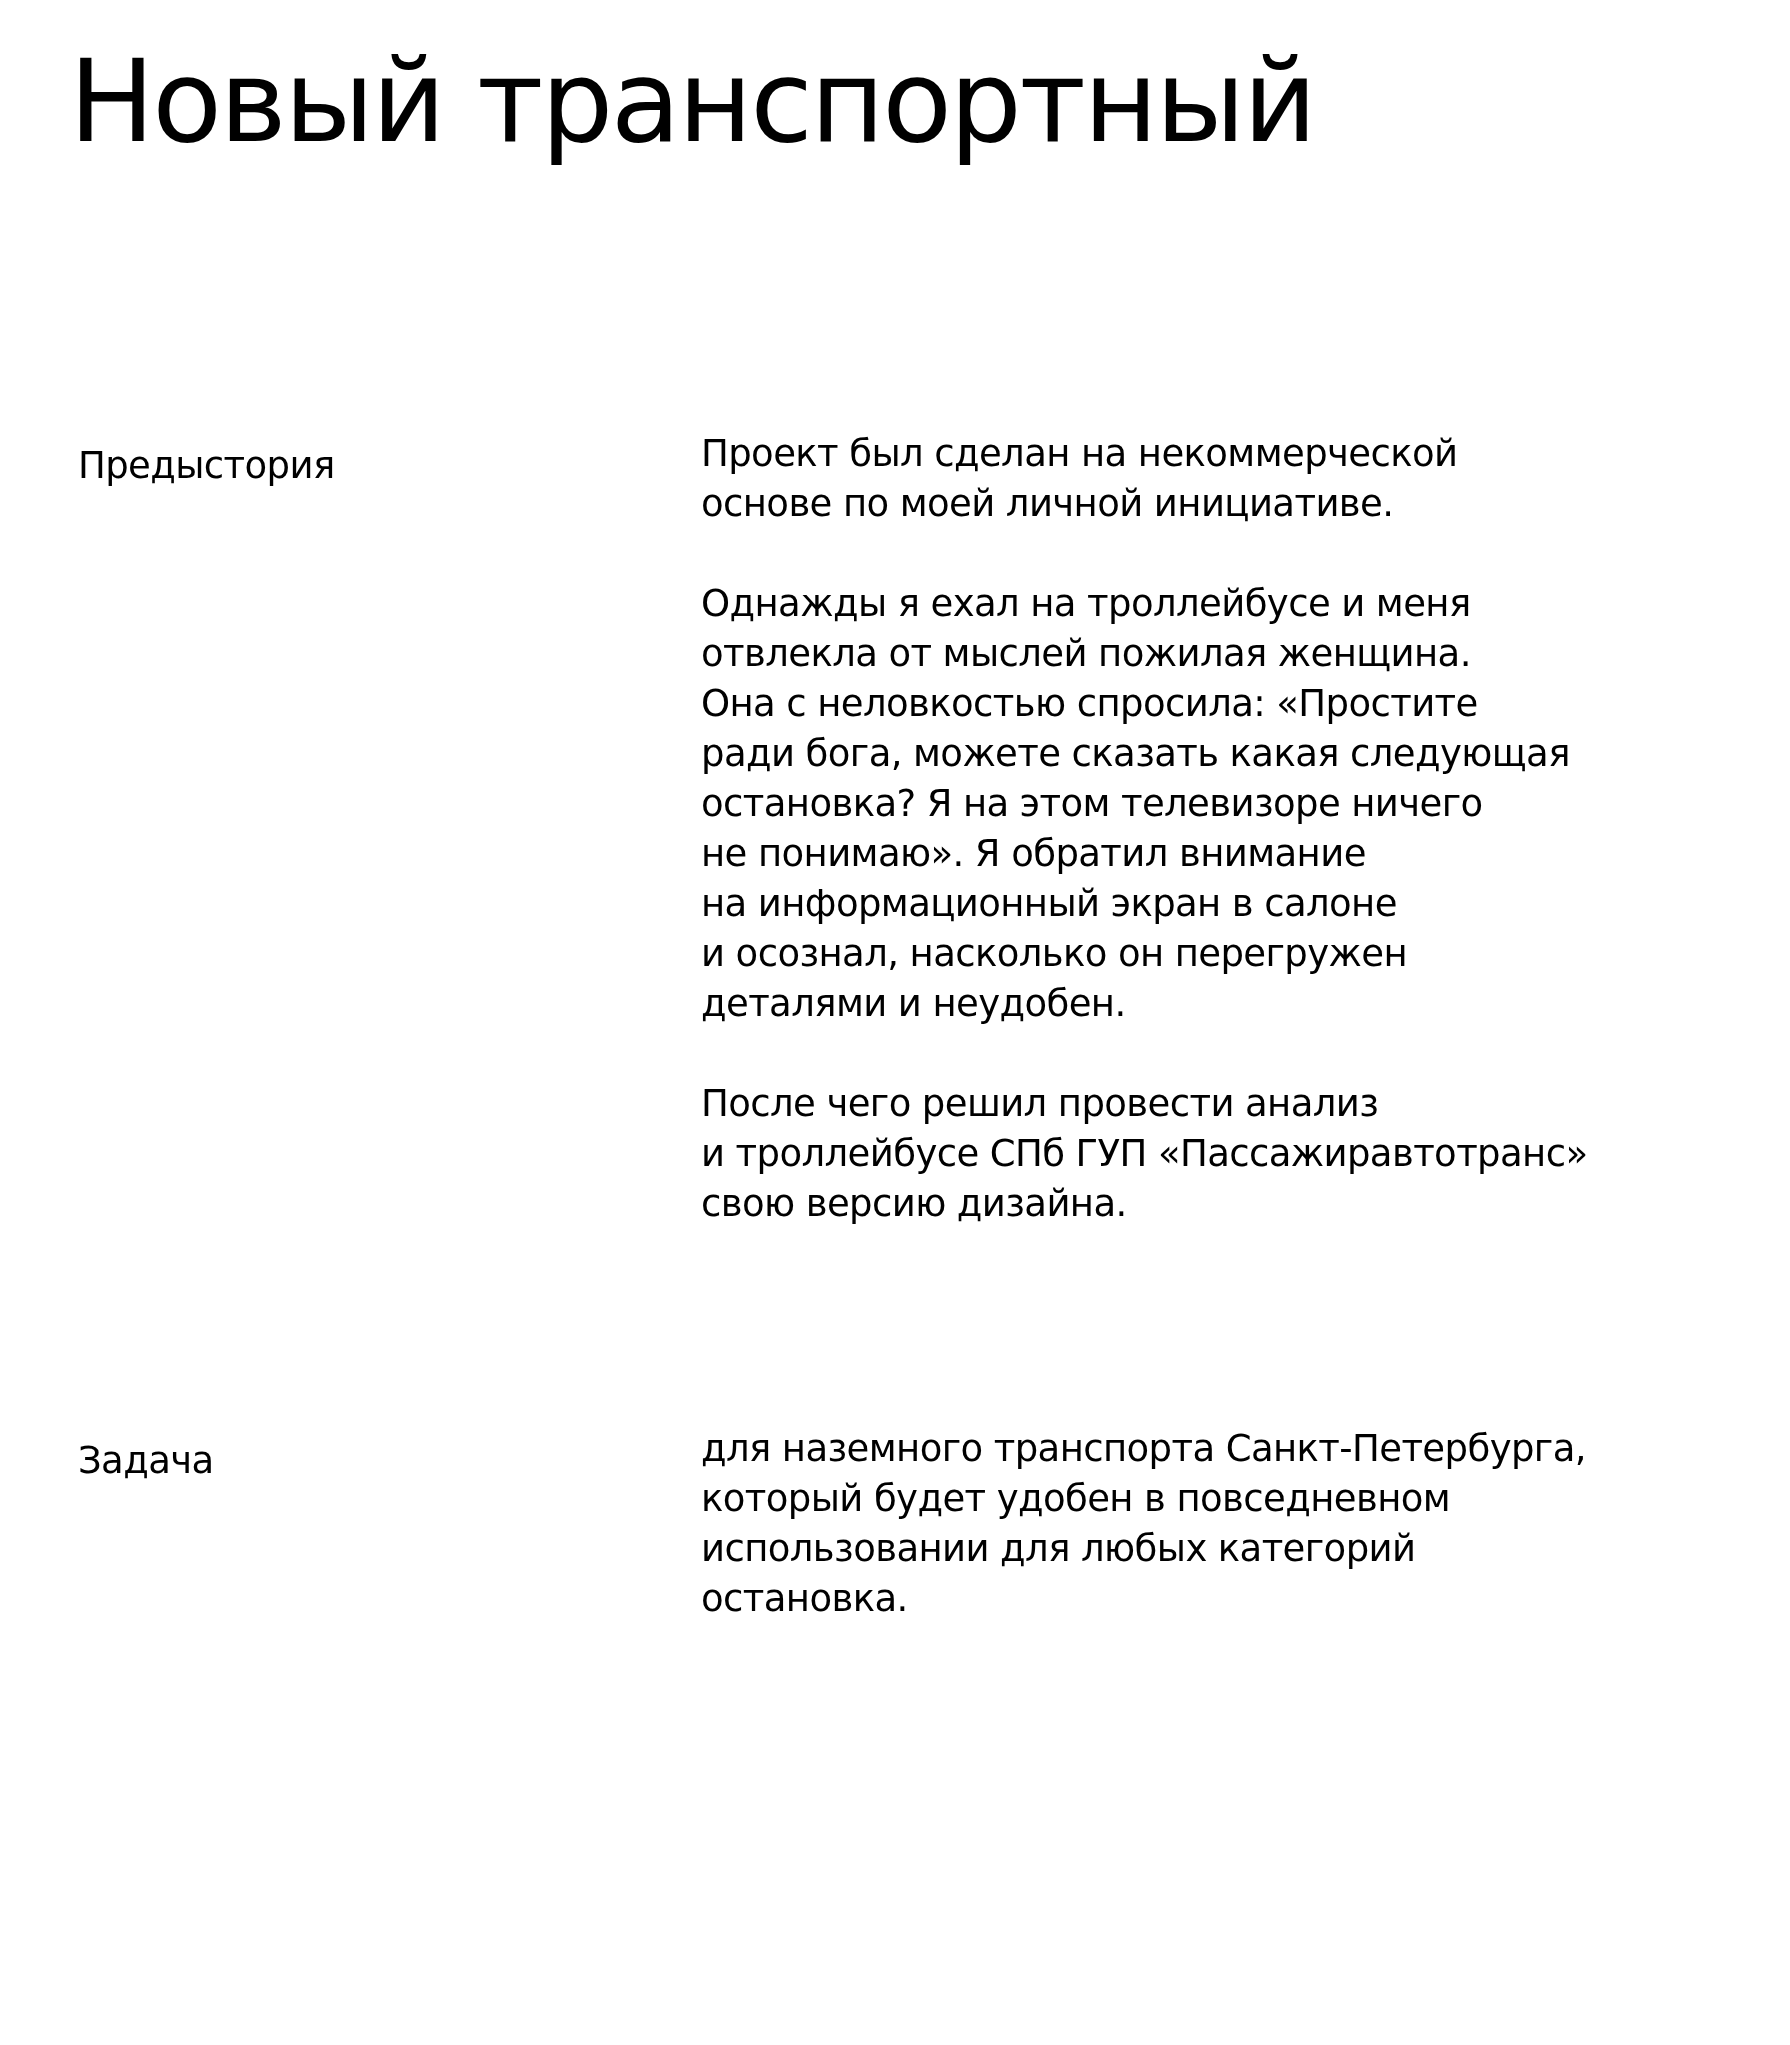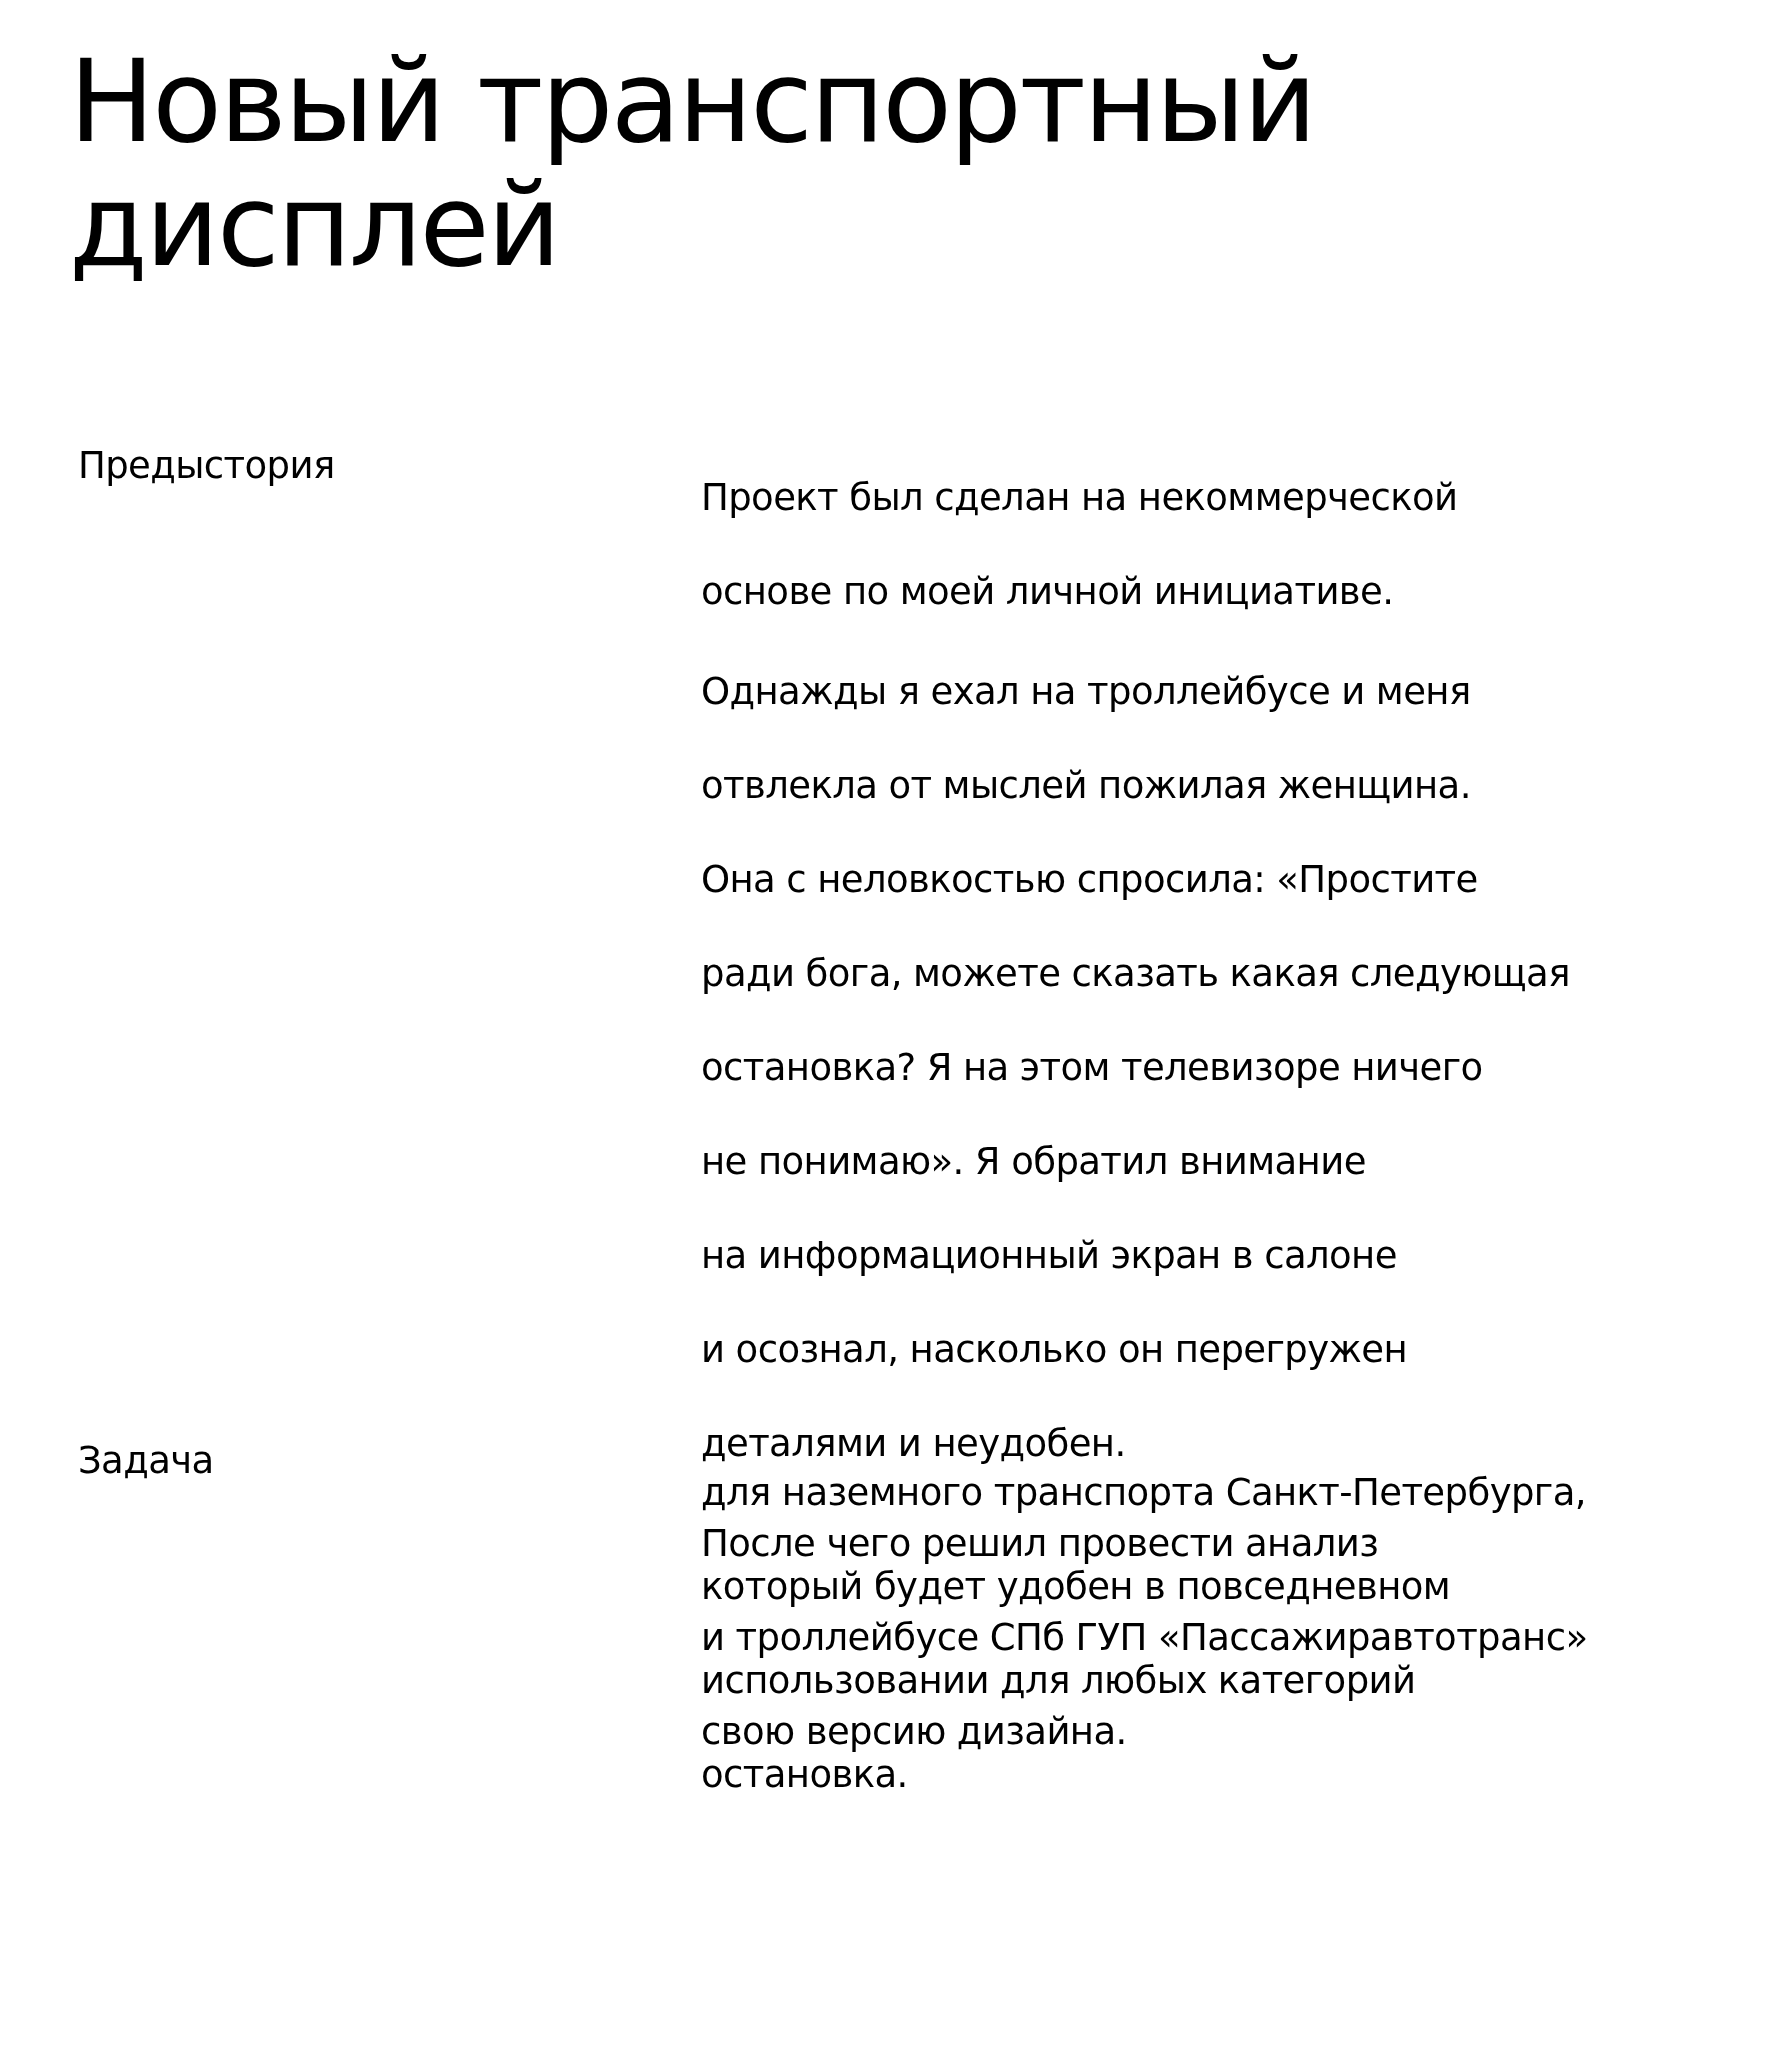--- a/index.html
+++ b/index.html
@@ -49,29 +49,28 @@
     }
     .para {
       margin: 0 0 50px 0;
       font-size: 37px;
       line-height: 50px;
       letter-spacing: -0.6px;
     }
     .para .line {
       display: block;
       white-space: nowrap;
-      margin-top: 44px;
     }
     #section-background { top: 429px; }
     #section-task { top: 1424px; }
   </style>
 </head>
 <body>
 
-<h1 class="title"><span>Новый транспортный</span><br><span>дисплей</span></h1>
+<h1 class="title"><span>Новый транспортный</span><br></h1>
 
 <section class="section" id="section-background">
   <h2 class="section-label">Предыстория</h2>
   <div class="section-body">
     <p class="para">
       <span class="line">Проект был сделан на некоммерческой</span>
       <span class="line">основе по моей личной инициативе.</span>
     </p>
     <p class="para">
       <span class="line">Однажды я ехал на троллейбусе и меня</span>

